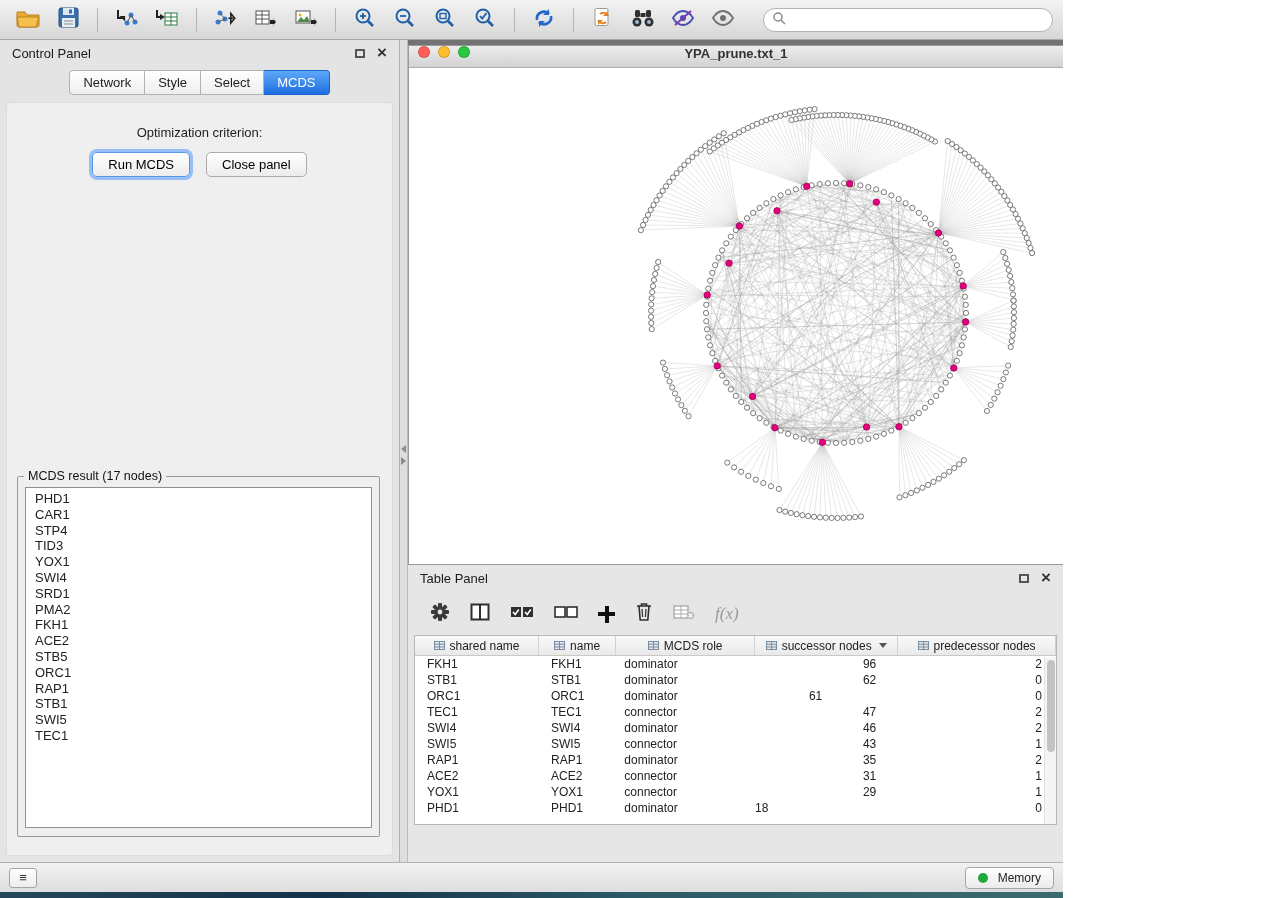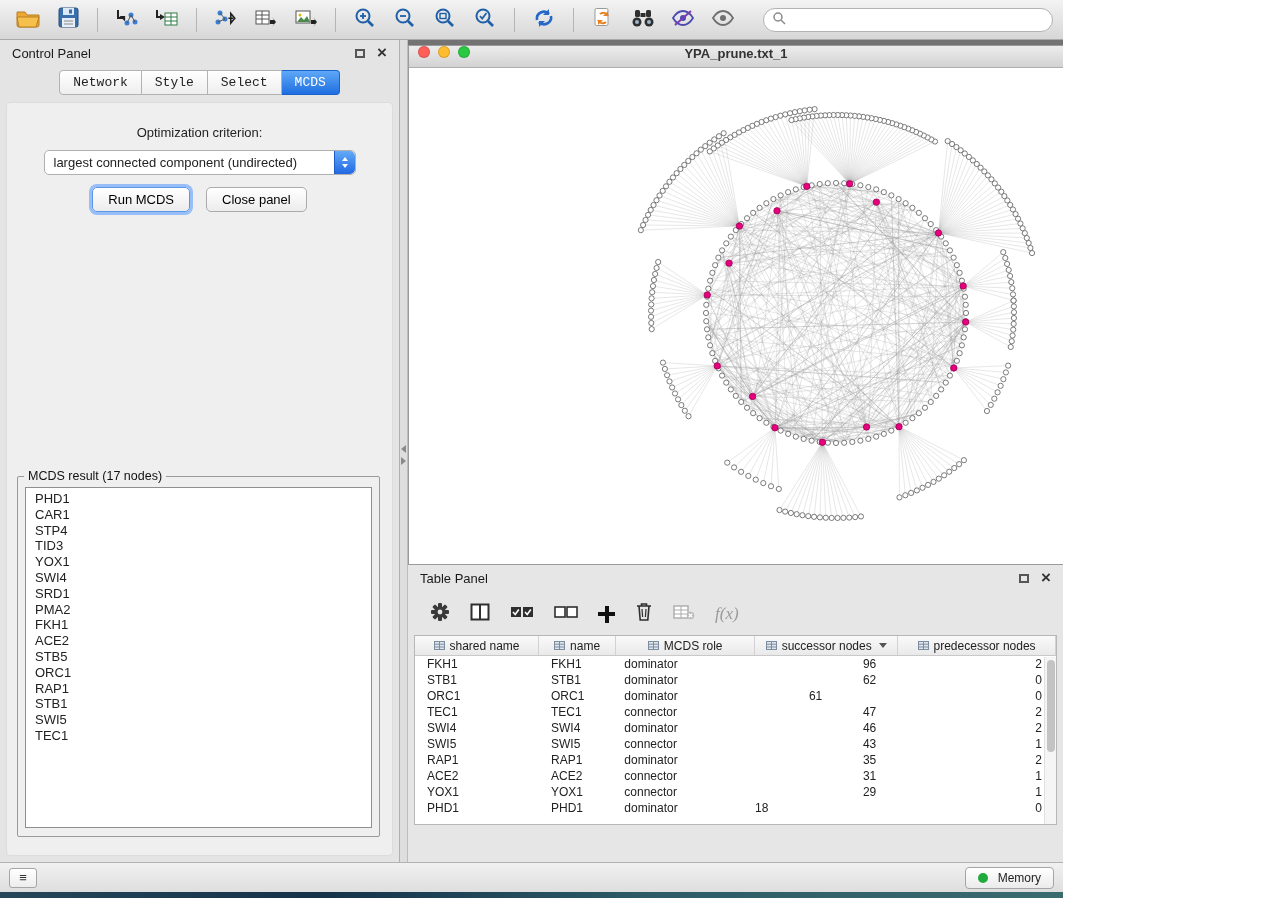--- a/index.html
+++ b/index.html
@@ -17,21 +17,21 @@
     border-radius:12px; display:flex; align-items:center; padding:0 8px; gap:6px; }
   .search input { border:none; outline:none; flex:1; font-size:12px; background:transparent; font-family:inherit; }
 
   
   .control-panel { position:absolute; top:40px; left:0; width:400px; bottom:36px;
     background:#e4e4e4; border-right:1px solid #b0b0b0; }
   .panel-header { height:26px; display:flex; align-items:center; padding:0 12px; font-size:13px; color:#1a1a1a; }
   .win-controls { margin-left:auto; display:flex; gap:12px; align-items:center; }
   .float-box { width:10px; height:9px; border:2px solid #555; display:inline-block; }
   .close-x { font-size:17px; font-weight:bold; color:#333; line-height:12px; }
-  .cp-tabs { display:flex; justify-content:center; margin-top:4px;font-family:Liberation Mono, monospace; }
+  .cp-tabs { display:flex; justify-content:center; margin-top:4px; }
   .tab { font-size:13px; padding:4px 13px; background:linear-gradient(#ffffff,#eeeeee);
     border:1px solid #b2b2b2; color:#222; cursor:default; }
   .tab + .tab { border-left:none; }
   .tab:first-child { border-radius:4px 0 0 4px; }
   .tab:last-child { border-radius:0 4px 4px 0; }
   .tab.active { background:linear-gradient(#5fa8f7,#1e6ee0); color:#fff; border-color:#1b63cd; }
   .cp-body { position:absolute; top:62px; left:6px; right:6px; bottom:6px;
     background:#efefef; border:1px solid #dcdcdc; border-radius:4px; }
   .opt-label { text-align:center; font-size:13px; margin-top:22px; }
   .dropdown { margin:10px auto 0; width:312px; height:25px; background:#fff; border:1px solid #b0b0b0;
@@ -301,27 +301,20 @@
       </span>
     </div>
     <div class="cp-tabs">
       <span class="tab">Network</span>
       <span class="tab">Style</span>
       <span class="tab">Select</span>
       <span class="tab active">MCDS</span>
     </div>
     <div class="cp-body">
       <div class="opt-label">Optimization criterion:</div>
-      <div class="dropdown">
-        <span>largest connected component (undirected)</span>
-        <span class="dd-stepper">
-          <span class="tri-up"></span>
-            <span class="tri-dn"></span>
-        </span>
-      </div>
       <div class="btn-row">
         <button class="mac-btn focused">Run MCDS</button>
         <button class="mac-btn">Close panel</button>
       </div>
       <fieldset class="result-fieldset">
         <legend>MCDS result (17 nodes)</legend>
         <div class="result-list">
             <div class="list-item">PHD1</div>
             <div class="list-item">CAR1</div>
             <div class="list-item">STP4</div>

